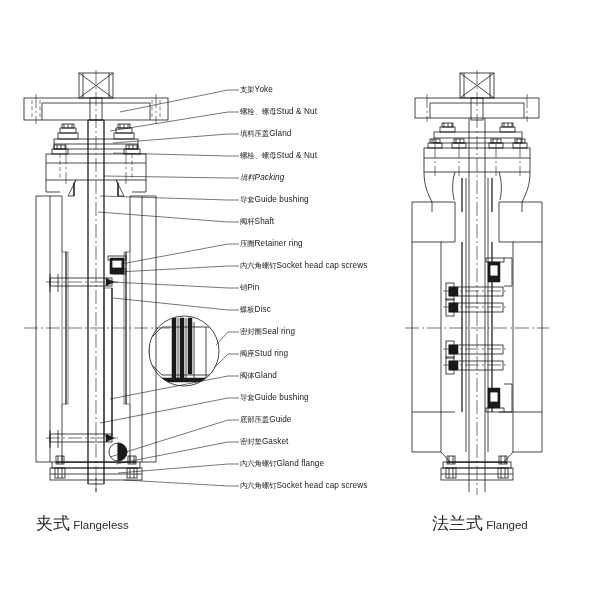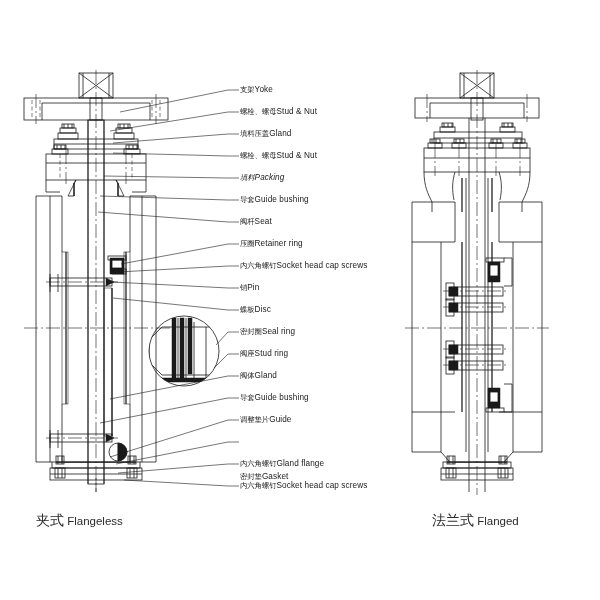--- a/index.html
+++ b/index.html
@@ -53,21 +53,21 @@
   }
   .caption {
     position: absolute;
     font-family: "Liberation Sans", sans-serif;
     font-size: 11.5px;
     color: #2b2b2b;
     white-space: nowrap;
   }
   .caption .cn {
     font-family: Liberation Sans, sans-serif;
-    font-size: 14px;
+    font-size: 17px;
   }
 </style>
 </head>
 <body>
 
 <div id="sheet">
 
   <svg class="dwg" viewBox="0 0 600 600" xmlns="http://www.w3.org/2000/svg">
     <defs>
       <style>
@@ -559,31 +559,31 @@
 
   </svg>
 
   <div class="callout-layer" id="callout-layer">
       <div class="callout" style="left: 240px; top: 85px;"><span class="cn">支架</span><span class="en">Yoke</span></div>
       <div class="callout" style="left: 240px; top: 107px;"><span class="cn">螺栓、螺母</span><span class="en">Stud &amp; Nut</span></div>
       <div class="callout" style="left: 240px; top: 129px;"><span class="cn">填料压盖</span><span class="en">Gland</span></div>
       <div class="callout" style="left: 240px; top: 151px;"><span class="cn">螺栓、螺母</span><span class="en">Stud &amp; Nut</span></div>
       <div class="callout" style="left: 240px; top: 173px; font-style: italic;"><span class="cn">填料</span><span class="en">Packing</span></div>
       <div class="callout" style="left: 240px; top: 195px;"><span class="cn">导套</span><span class="en">Guide bushing</span></div>
-      <div class="callout" style="left: 240px; top: 217px;"><span class="cn">阀杆</span><span class="en">Seat</span></div>
+      <div class="callout" style="left: 240px; top: 217px;"><span class="cn">阀杆</span><span class="en">Shaft</span></div>
       <div class="callout" style="left: 240px; top: 239px;"><span class="cn">压圈</span><span class="en">Retainer ring</span></div>
       <div class="callout" style="left: 240px; top: 261px;"><span class="cn">内六角螺钉</span><span class="en">Socket head cap screws</span></div>
       <div class="callout" style="left: 240px; top: 283px;"><span class="cn">销</span><span class="en">Pin</span></div>
       <div class="callout" style="left: 240px; top: 305px; text-align: right;"><span class="cn">蝶板</span><span class="en">Disc</span></div>
       <div class="callout" style="left: 240px; top: 327px;"><span class="cn">密封圈</span><span class="en">Seal ring</span></div>
       <div class="callout" style="left: 240px; top: 349px;"><span class="cn">阀座</span><span class="en">Stud ring</span></div>
       <div class="callout" style="left: 240px; top: 371px;"><span class="cn">阀体</span><span class="en">Gland</span></div>
       <div class="callout" style="left: 240px; top: 393px;"><span class="cn">导套</span><span class="en">Guide bushing</span></div>
-      <div class="callout" style="left: 240px; top: 415px;"><span class="cn">调整垫片</span><span class="en">Guide</span></div>
-      <div class="callout" style="left: 240px; top: 437px; margin-top: 35px;"><span class="cn">密封垫</span><span class="en">Gasket</span></div>
+      <div class="callout" style="left: 240px; top: 415px;"><span class="cn">底部压盖</span><span class="en">Guide</span></div>
+      <div class="callout" style="left: 240px; top: 437px;"><span class="cn">密封垫</span><span class="en">Gasket</span></div>
       <div class="callout" style="left: 240px; top: 459px;"><span class="cn">内六角螺钉</span><span class="en">Gland flange</span></div>
       <div class="callout" style="left: 240px; top: 481px;"><span class="cn">内六角螺钉</span><span class="en">Socket head cap screws</span></div>
     </div>
 
   <div class="caption" id="caption-left" style="left: 36px; top: 512px;"><span class="cn">夹式</span> <span>Flangeless</span></div>
   <div class="caption" id="caption-right" style="left: 432px; top: 512px;"><span class="cn">法兰式</span> <span>Flanged</span></div>
 
 </div>
 
 </body></html>

